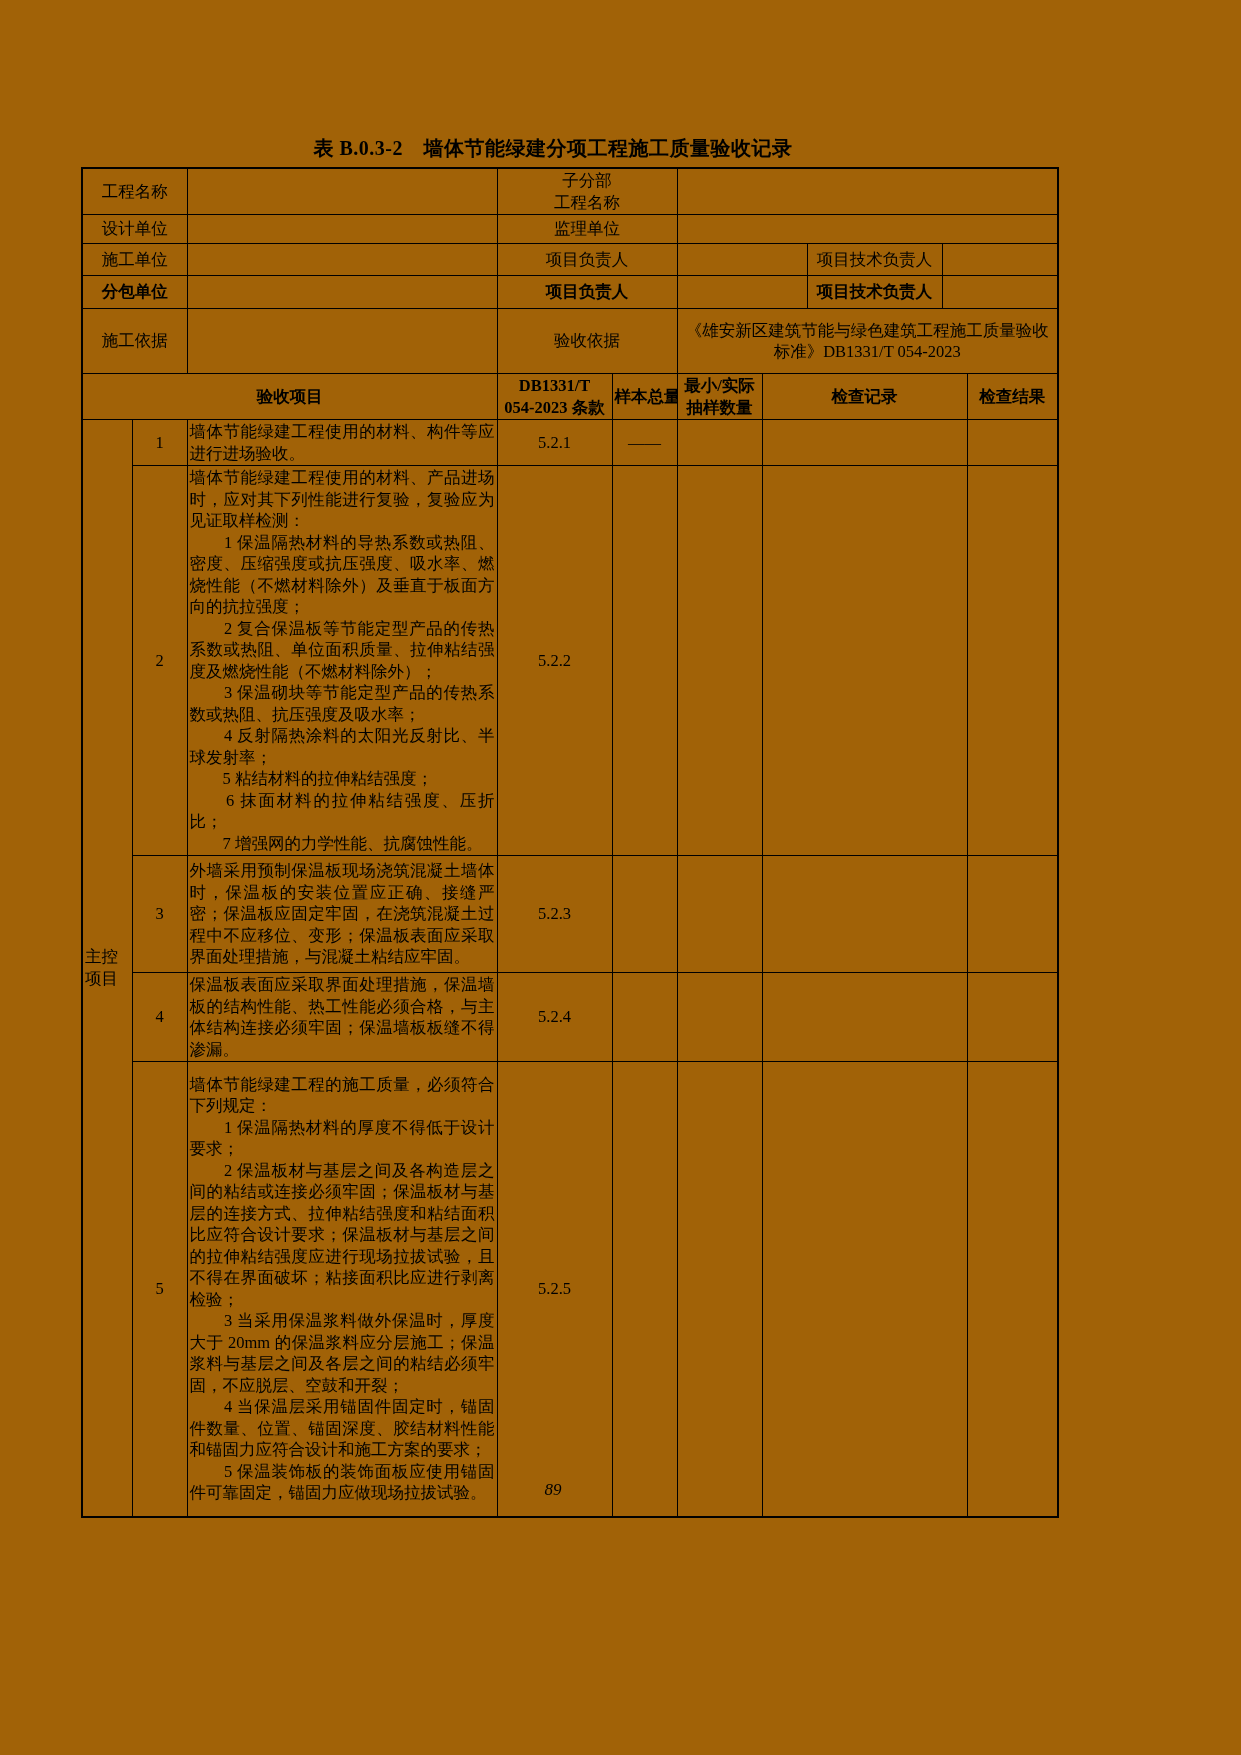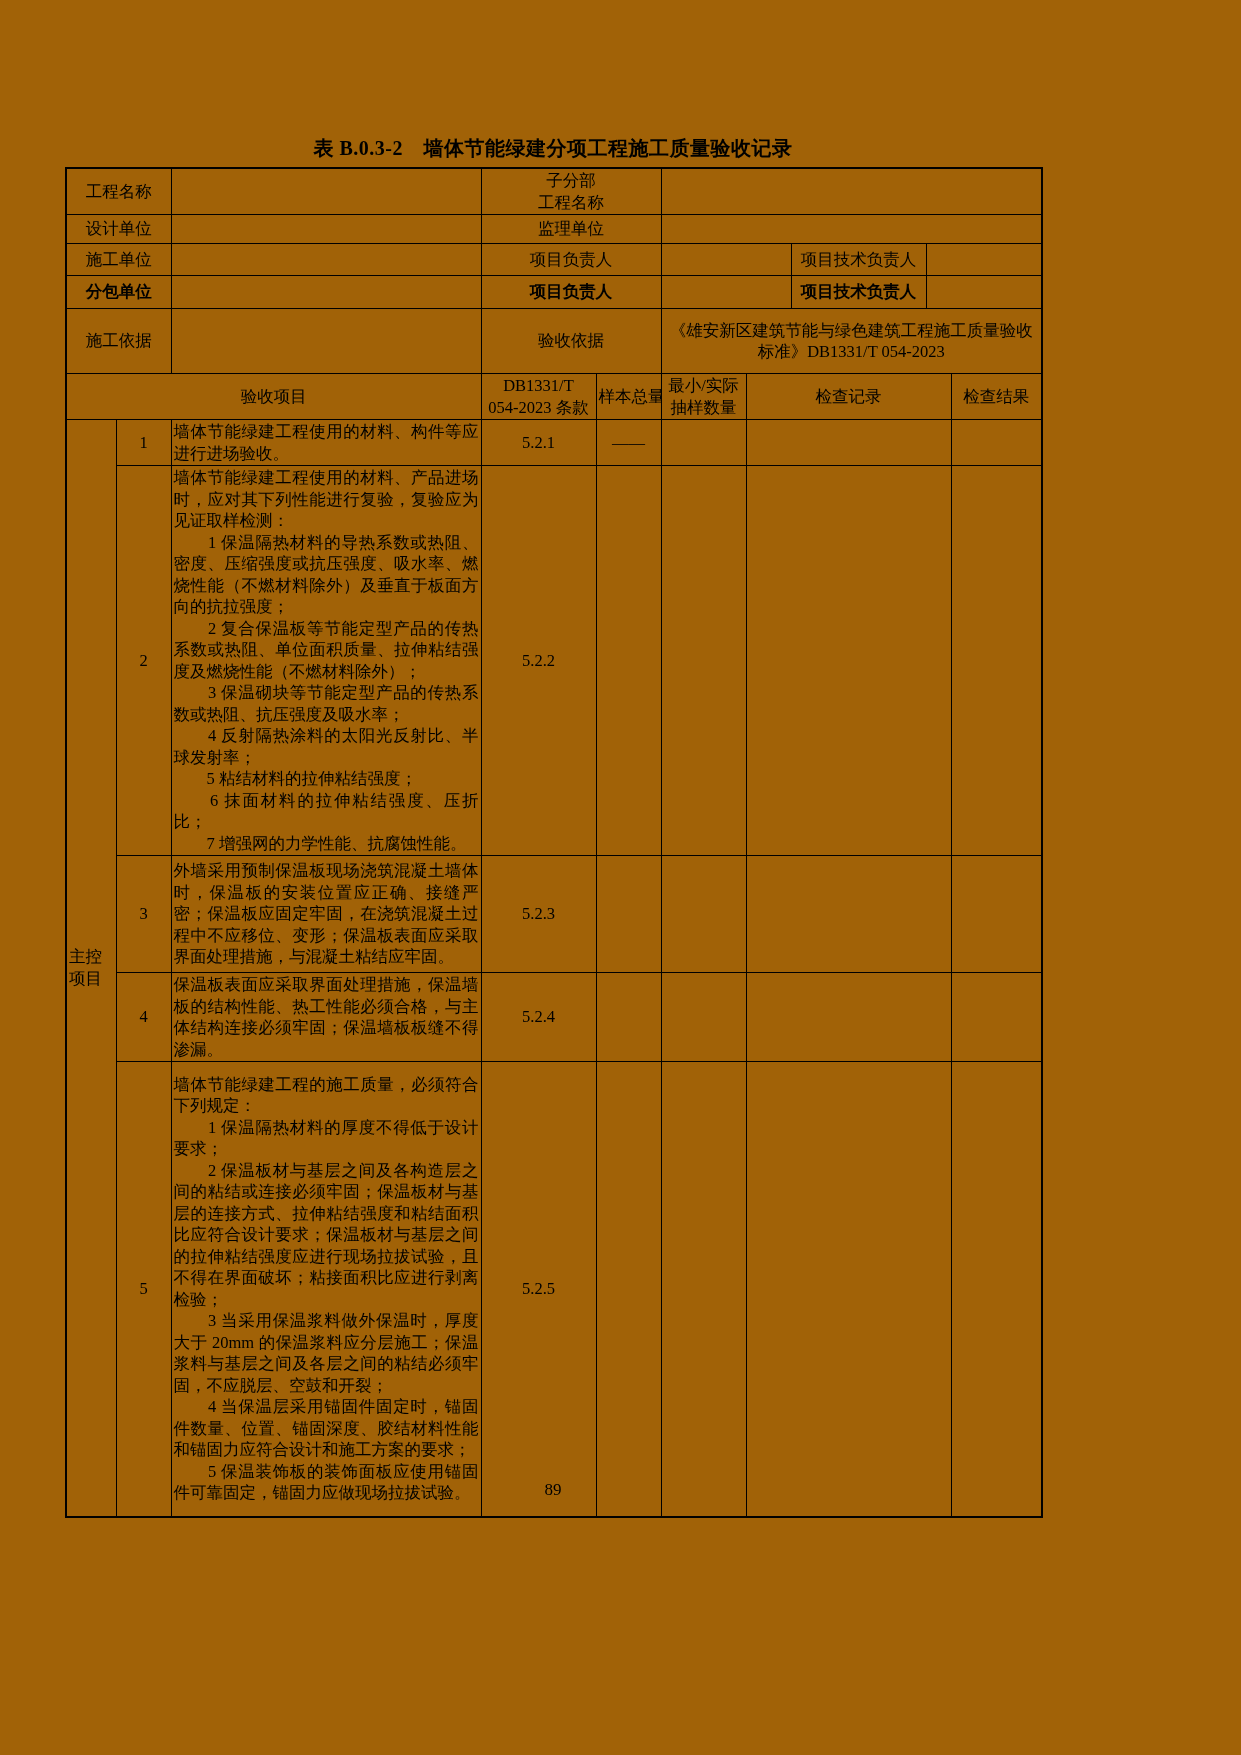--- a/index.html
+++ b/index.html
@@ -11,44 +11,45 @@
   }
   .page { position: relative; width: 1241px; height: 1755px; background: #a16207; overflow: hidden; }
   .sheet { position: absolute; left: 65px; top: 136px; width: 976px; }
   .doc-title {
     text-align: center; font-weight: bold; font-size: 20px;
     line-height: 24px; margin-bottom: 7px; letter-spacing: 0.5px;
   }
   table.main {
     border-collapse: collapse; width: 976px; table-layout: fixed;
     border: 2px solid #000;
+    margin-left: 16px;
   }
   table.main td {
     border: 1px solid #000;
     font-size: 16.5px; line-height: 21.5px;
     vertical-align: middle;
     padding: 1px 2px;
     overflow: hidden;
   }
   td.c { text-align: center; }
   td.pre, .pre { white-space: pre-line; }
   td.content {
     text-align: justify;
     white-space: pre-wrap;
     padding: 2px 4px 2px 4px;
   }
   td.tight { white-space: nowrap; font-size: 15px; padding: 1px 0; }
   td.vert-label { white-space: pre-line; font-size: 16.5px; }
   tr.hr1 { height: 46px; } tr.hr2 { height: 29px; } tr.hr3 { height: 32px; }
-  tr.hr4 { height: 33px; font-weight: bold; } tr.hr5 { height: 65px; padding-left: 8px; } tr.hdr { height: 45px; }
+  tr.hr4 { height: 33px; font-weight: bold; } tr.hr5 { height: 65px; padding-left: 8px; } tr.hdr { height: 45px; font-weight: bold; }
   tr.it1 { height: 43px; } tr.it2 { height: 368px; } tr.it3 { height: 117px; }
   tr.it4 { height: 85px; } tr.it5 { height: 455px; }
   .page-num {
     position: absolute; top: 1480px; left: 65px; width: 976px;
-    text-align: center; font-size: 17px;
+    text-align: center; font-size: 17px; font-style: italic;
   }
 </style>
 </head>
 <body>
 
 <div class="page">
   <div class="sheet">
 
     <div class="doc-title">表 B.0.3-2　墙体节能绿建分项工程施工质量验收记录</div>
 

